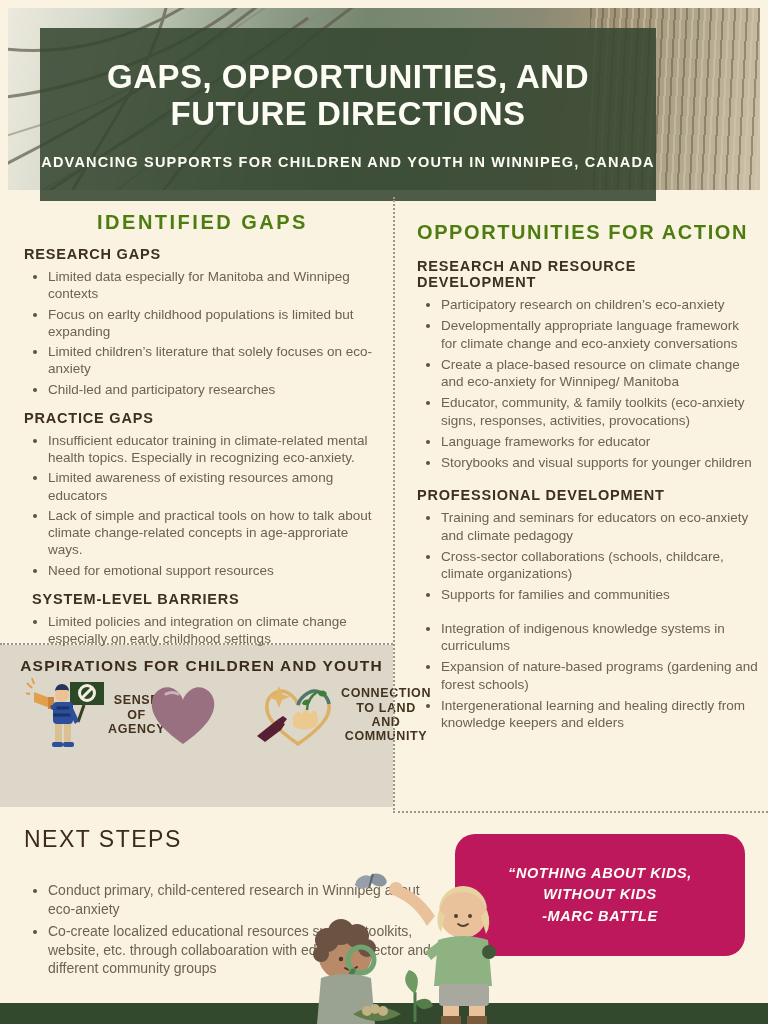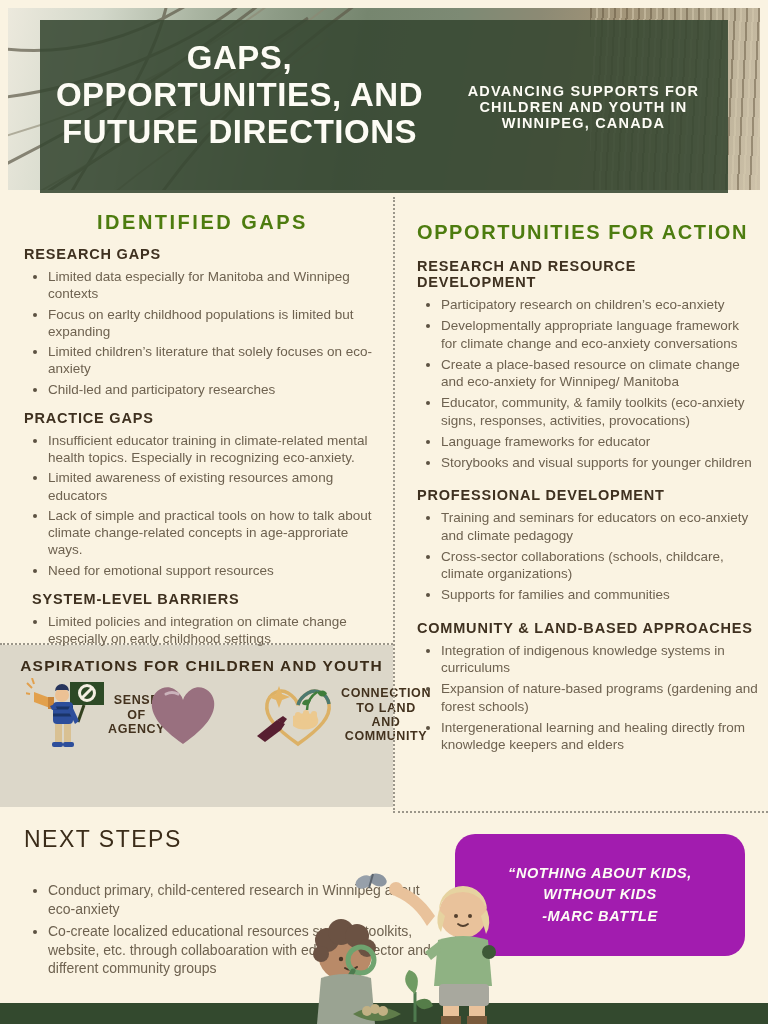--- a/index.html
+++ b/index.html
@@ -18,23 +18,23 @@
       #b0a68c 88%,#cfc3ab 100%);
   }
   .photo svg{position:absolute;inset:0;}
   .grass{
     position:absolute;right:0;top:0;width:170px;height:182px;
     background:repeating-linear-gradient(93deg,
       rgba(92,78,55,.45) 0 2px, rgba(0,0,0,0) 2px 6px,
       rgba(214,203,176,.5) 6px 8px, rgba(0,0,0,0) 8px 12px);
   }
   .overlay{
-    position:absolute;left:32px;top:12px;width:688px;height:173px;
+    position:absolute;left:32px;top:20px;width:616px;height:173px;
     background:rgba(54,71,49,.88);
-    display:flex;flex-direction:row;align-items:center;justify-content:center;
+    display:flex;flex-direction:column;align-items:center;justify-content:center;
     text-align:center;color:#fdfcf5;
   }
   .title{
     font-size:33px;font-weight:bold;letter-spacing:.5px;line-height:1.12;
     max-width:620px;margin:0 0 22px 0;
   }
   .subtitle{
     font-size:14.5px;font-weight:bold;letter-spacing:1.2px;max-width:640px;
   }
   
@@ -81,21 +81,21 @@
     font-size:12.5px;font-weight:bold;letter-spacing:.6px;color:#43321e;
     line-height:1.15;text-align:center;
   }
   
   .next-steps{position:absolute;left:24px;top:826px;width:412px;}
   .ns-title{font-size:23px;font-weight:normal;letter-spacing:1.5px;color:#3b2c19;margin:0 0 28px 0;}
   .next-steps ul.bullets li{font-size:14px;line-height:1.33;margin-bottom:4px;}
   
   .quote-box{
     position:absolute;left:455px;top:834px;width:290px;height:122px;
-    background:#a21caf;border-radius:20px;
+    background:#be185d;border-radius:20px;
     display:flex;align-items:center;justify-content:center;text-align:center;
   }
   .quote-text{
     color:#fdfcf5;font-weight:bold;font-style:italic;
     font-size:14.5px;line-height:1.45;letter-spacing:.6px;
   }
   
   .footer-bar{
     position:absolute;left:0;top:1003px;width:768px;height:21px;background:#33492e;
   }
@@ -238,21 +238,20 @@
       <li>Storybooks and visual supports for younger children</li>
     </ul>
 
     <div class="sec-head">PROFESSIONAL DEVELOPMENT</div>
     <ul class="bullets">
       <li>Training and seminars for educators on eco-anxiety and climate pedagogy</li>
       <li>Cross-sector collaborations (schools, childcare, climate organizations)</li>
       <li>Supports for families and communities</li>
     </ul>
 
-    <div class="sec-head">COMMUNITY &amp; LAND-BASED APPROACHES</div>
     <ul class="bullets">
       <li>Integration of indigenous knowledge systems in curriculums</li>
       <li>Expansion of nature-based programs (gardening and forest schools)</li>
       <li>Intergenerational learning and healing directly from knowledge keepers and elders</li>
     </ul>
   </div>
 </div>
 
 <div class="next-steps">
   <div class="ns-title">NEXT STEPS</div>

